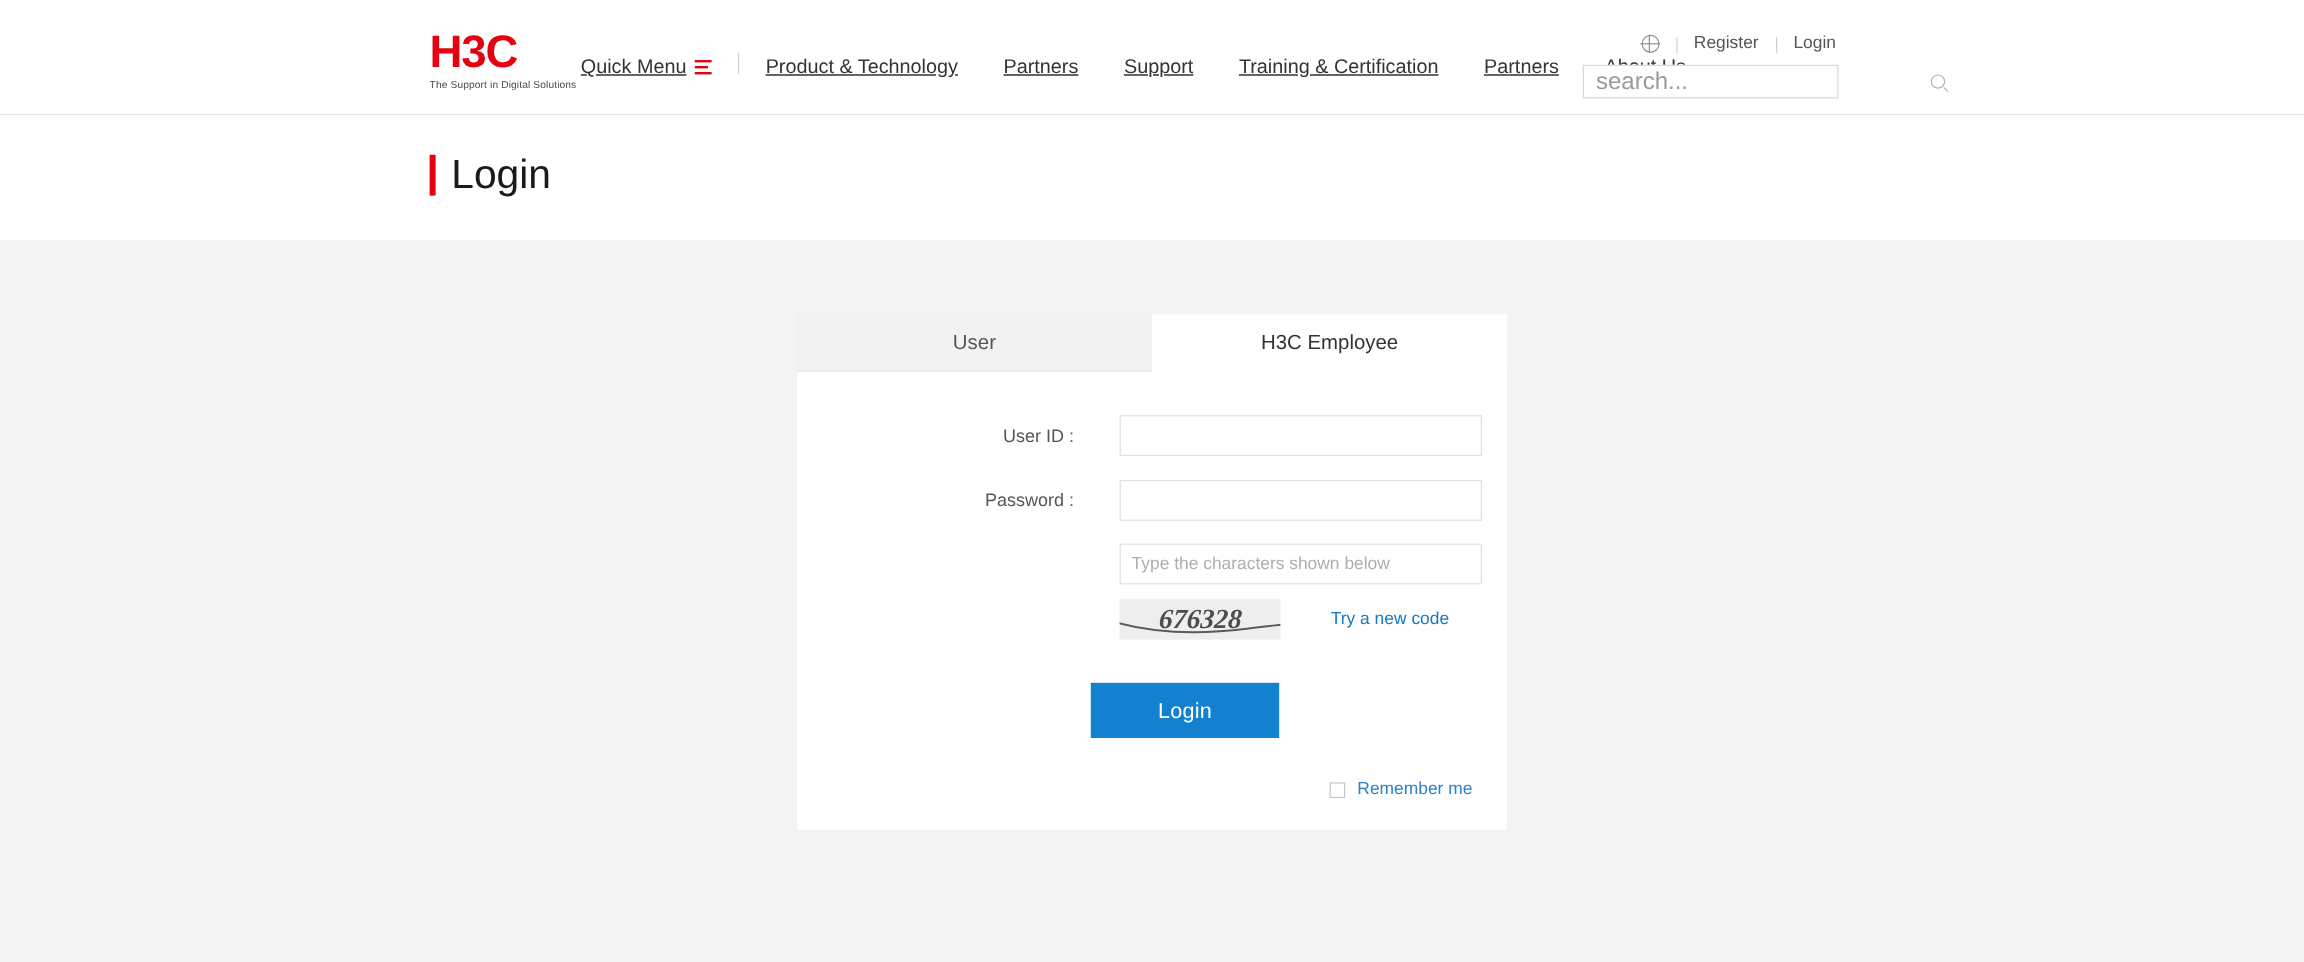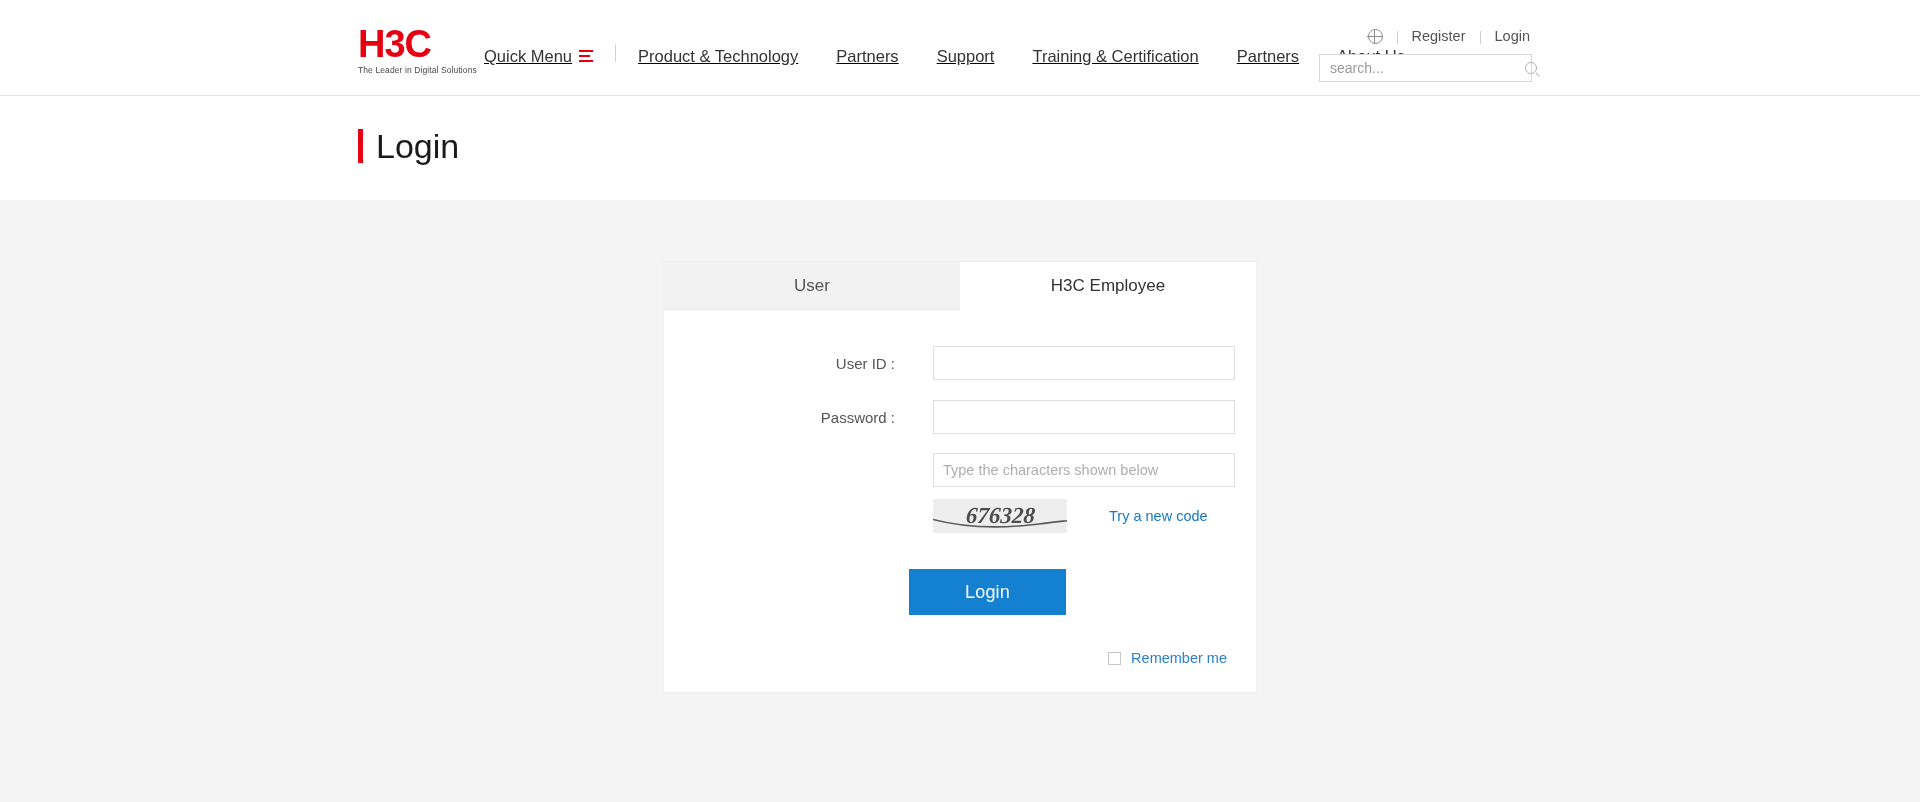--- a/index.html
+++ b/index.html
@@ -165,21 +165,21 @@
     display: flex;
     align-items: center;
   }
   .search-input {
     border: 0;
     outline: 0;
     background: transparent;
     flex: 1;
     height: 26px;
     padding: 0 8px 0 10px;
-    font-size: 14px;
+    font-size: 20px;
     font-family: "Liberation Sans", sans-serif;
     color: #333;
   }
   .search-input::placeholder { color: #9a9a9a; }
   .search-btn {
     width: 30px;
     height: 26px;
     display: flex;
     align-items: center;
     justify-content: center;
@@ -390,21 +390,21 @@
   }
 </style>
 </head>
 <body>
 
 <div class="header">
   <div class="header-inner">
 
     <div class="logo">
       <span class="logo-mark">H3C</span>
-      <span class="logo-tag">The Leader in Digital Solutions</span>
+      <span class="logo-tag">The Support in Digital Solutions</span>
     </div>
 
     <nav class="nav">
       <div class="nav-item nav-quick">
         <span>Quick Menu</span>
         <span class="quick-icon">
           <i></i>
             <i></i>
             <i></i>
         </span>

